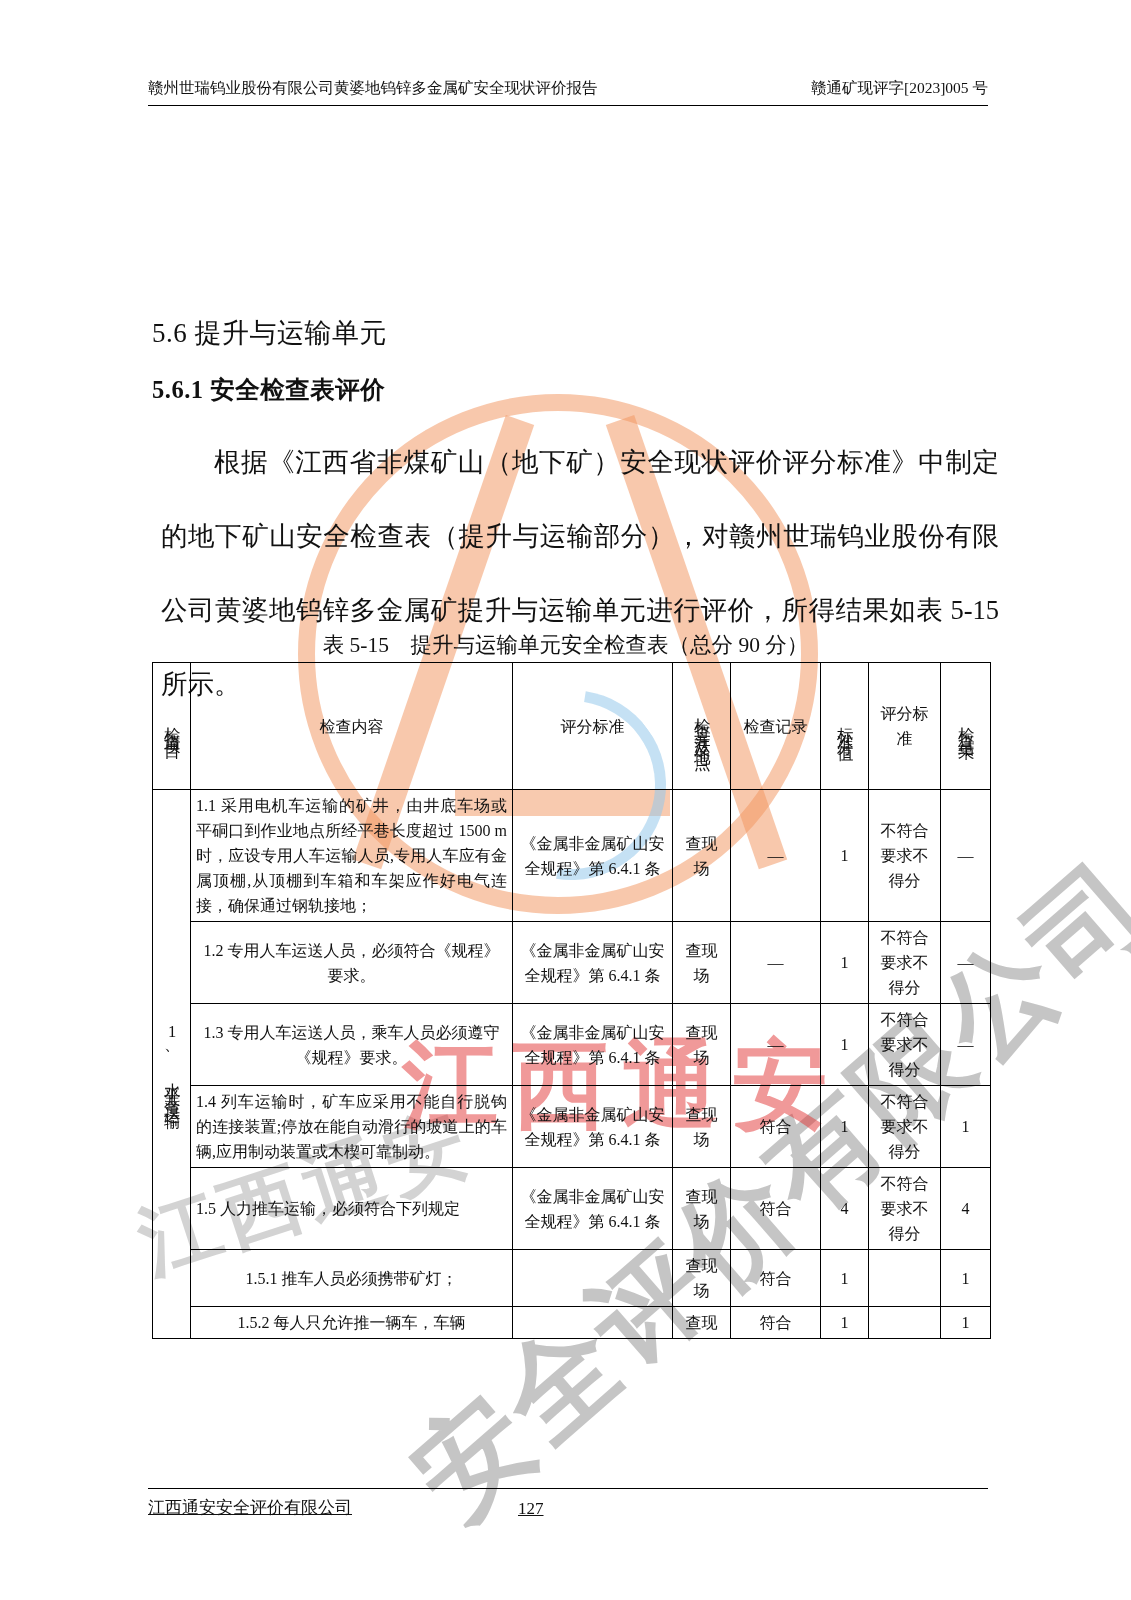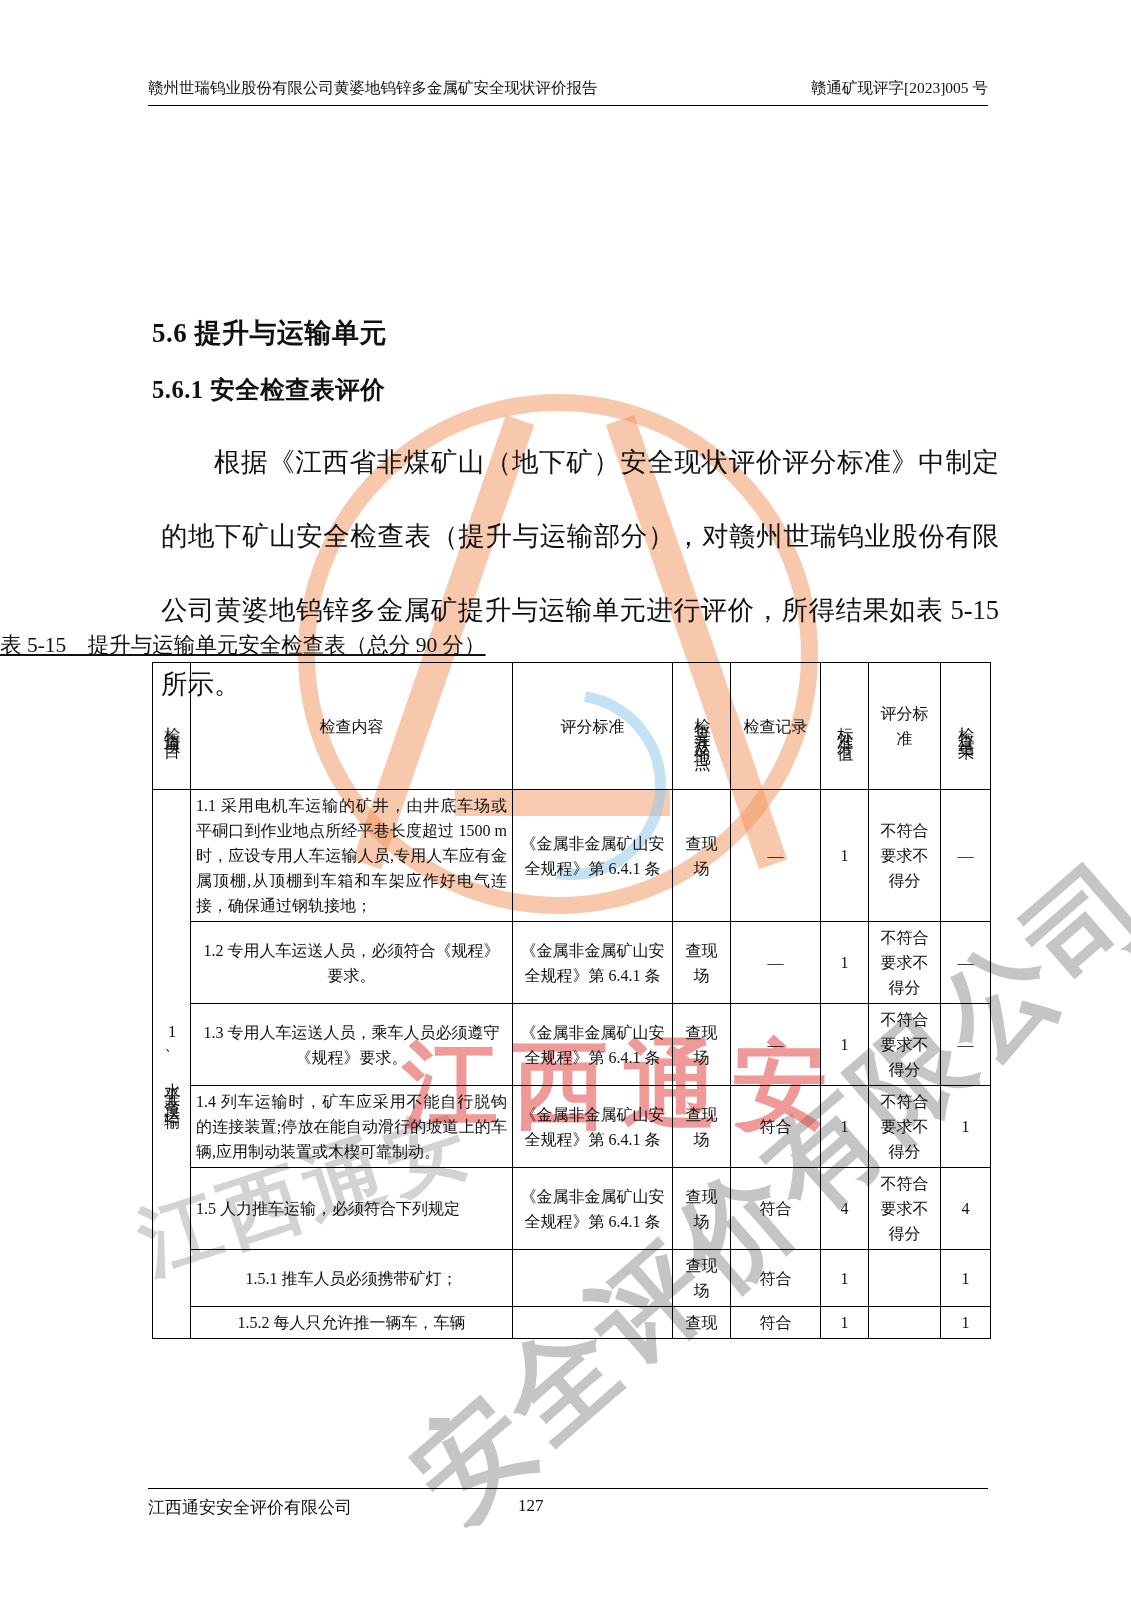--- a/index.html
+++ b/index.html
@@ -80,34 +80,34 @@
   }
 
   .body-text{
     position:absolute;left:152px;top:140px;width:838px;
     font-size:26.5px;line-height:55px;text-align:justify;
   }
   .indent{text-indent:2em;display:block;}
 
   h2.h-sec{
     position:absolute;left:152px;top:315px;margin:0;
-    font-size:27px;font-weight:700;letter-spacing:.5px;
+    font-size:27px;font-weight:400;letter-spacing:.5px;
   }
   h3.h-sub{
     position:absolute;left:152px;top:373px;margin:0;
     font-size:24.5px;font-weight:700;letter-spacing:.5px;
   }
   .para2{
     position:absolute;left:161px;top:425px;width:838px;
     font-size:26.5px;line-height:74px;text-align:justify;
   }
 
   .tbl-cap{
     position:absolute;left:0;top:630px;width:1131px;
-    text-align:left;font-size:21.5px;text-decoration:underline;
+    text-align:center;font-size:21.5px;
   }
 
   table.chk{
     position:absolute;left:152px;top:662px;
     width:838px;border-collapse:collapse;
     font-size:16px;
     table-layout:fixed;
   }
   table.chk td{
     border:1px solid #000;
@@ -134,21 +134,21 @@
     font-size:16.5px;
   }
   .ctr{text-align:center;}
   .just{text-align:justify;text-align-last:left;}
 
   .ftr{
     position:absolute;left:148px;top:1496px;width:840px;
     font-size:17px;
   }
   .ftr-rule{position:absolute;left:148px;top:1488px;width:840px;height:1px;background:#000;}
-  .ftr-row{display:flex;align-items:flex-start;}
+  .ftr-row{display:flex;align-items:flex-end;text-decoration:underline;}
   .ftr-co{width:370px;}
   .ftr-pg{text-align:left;}
 </style>
 </head>
 <body>
 
 <div class="page">
 
   <div class="wm-layer">
     <div class="wm-ring"></div>

